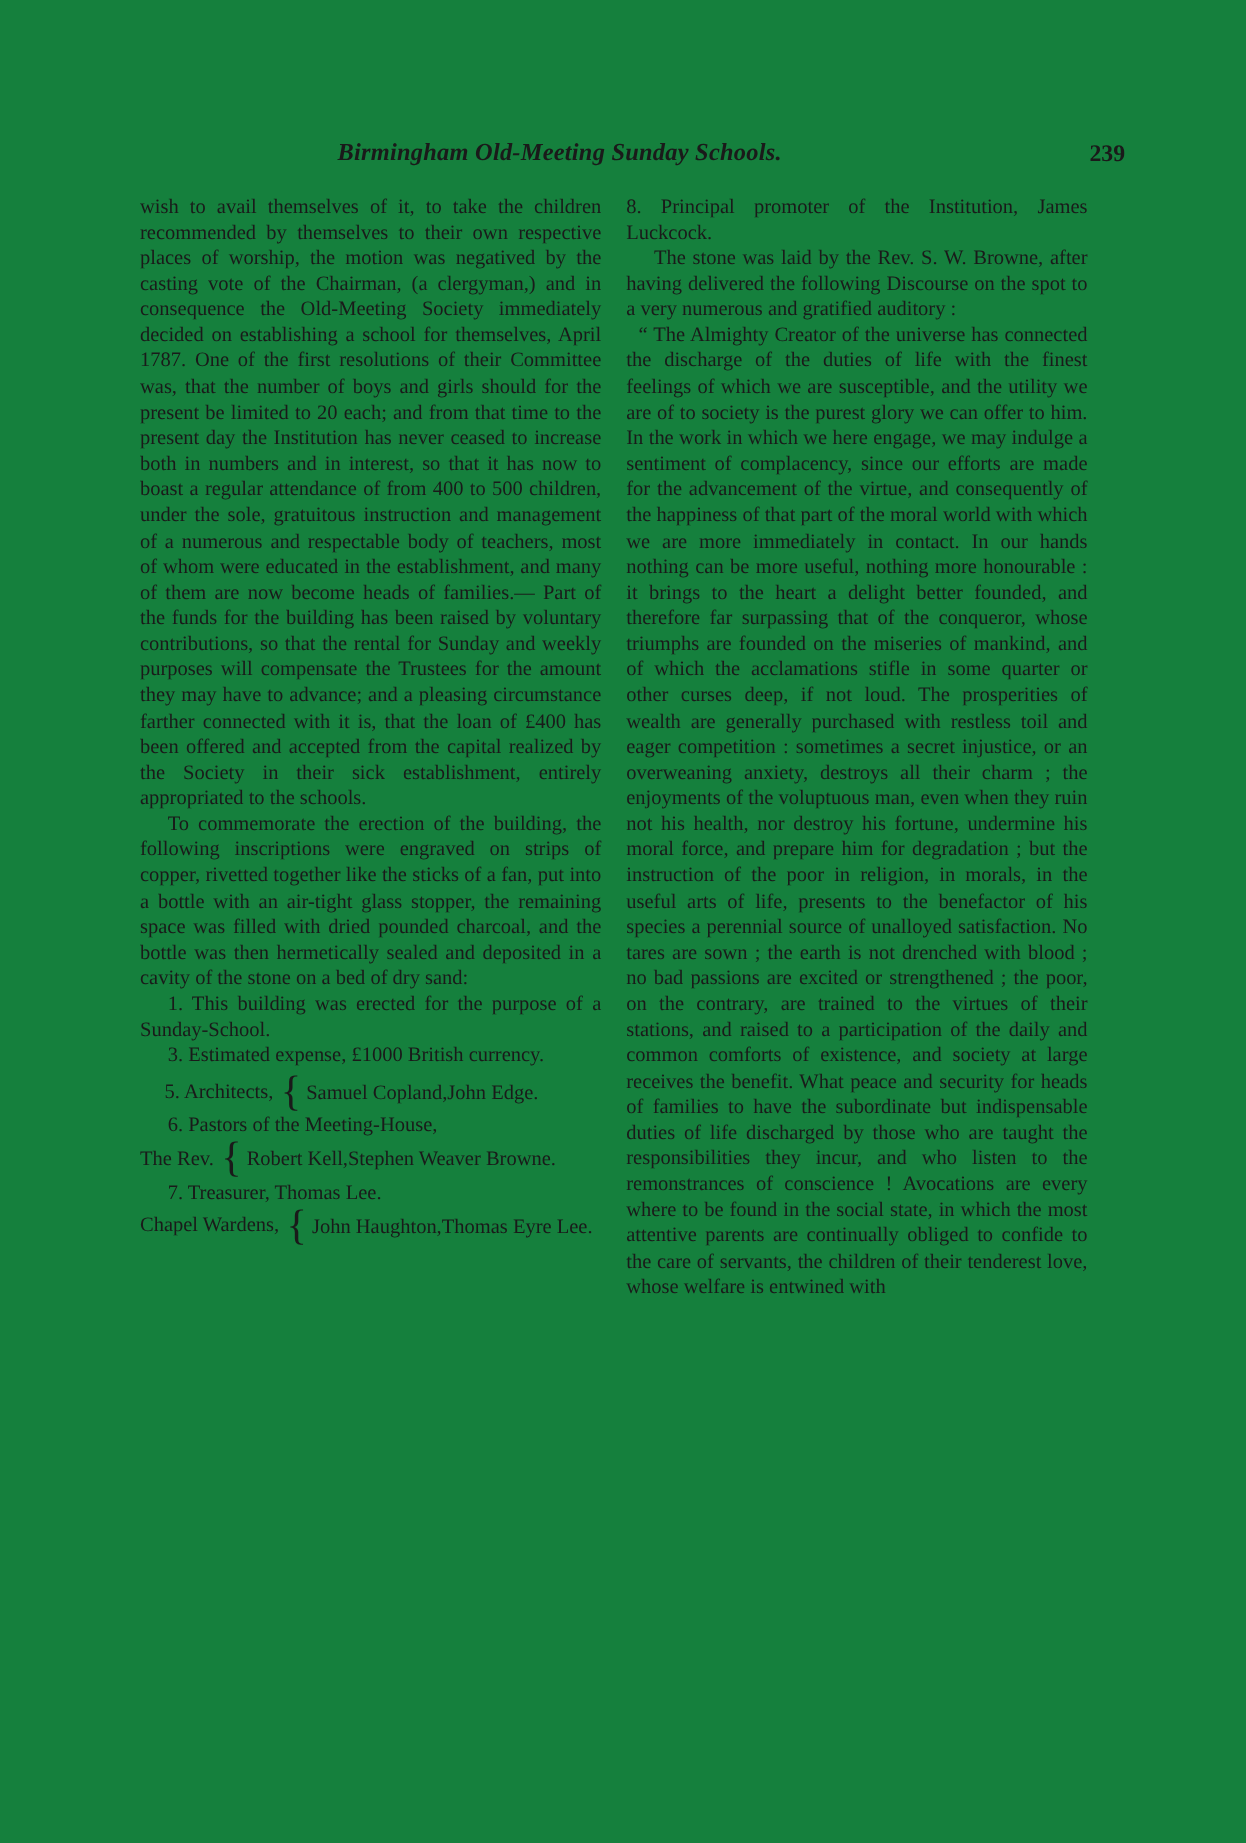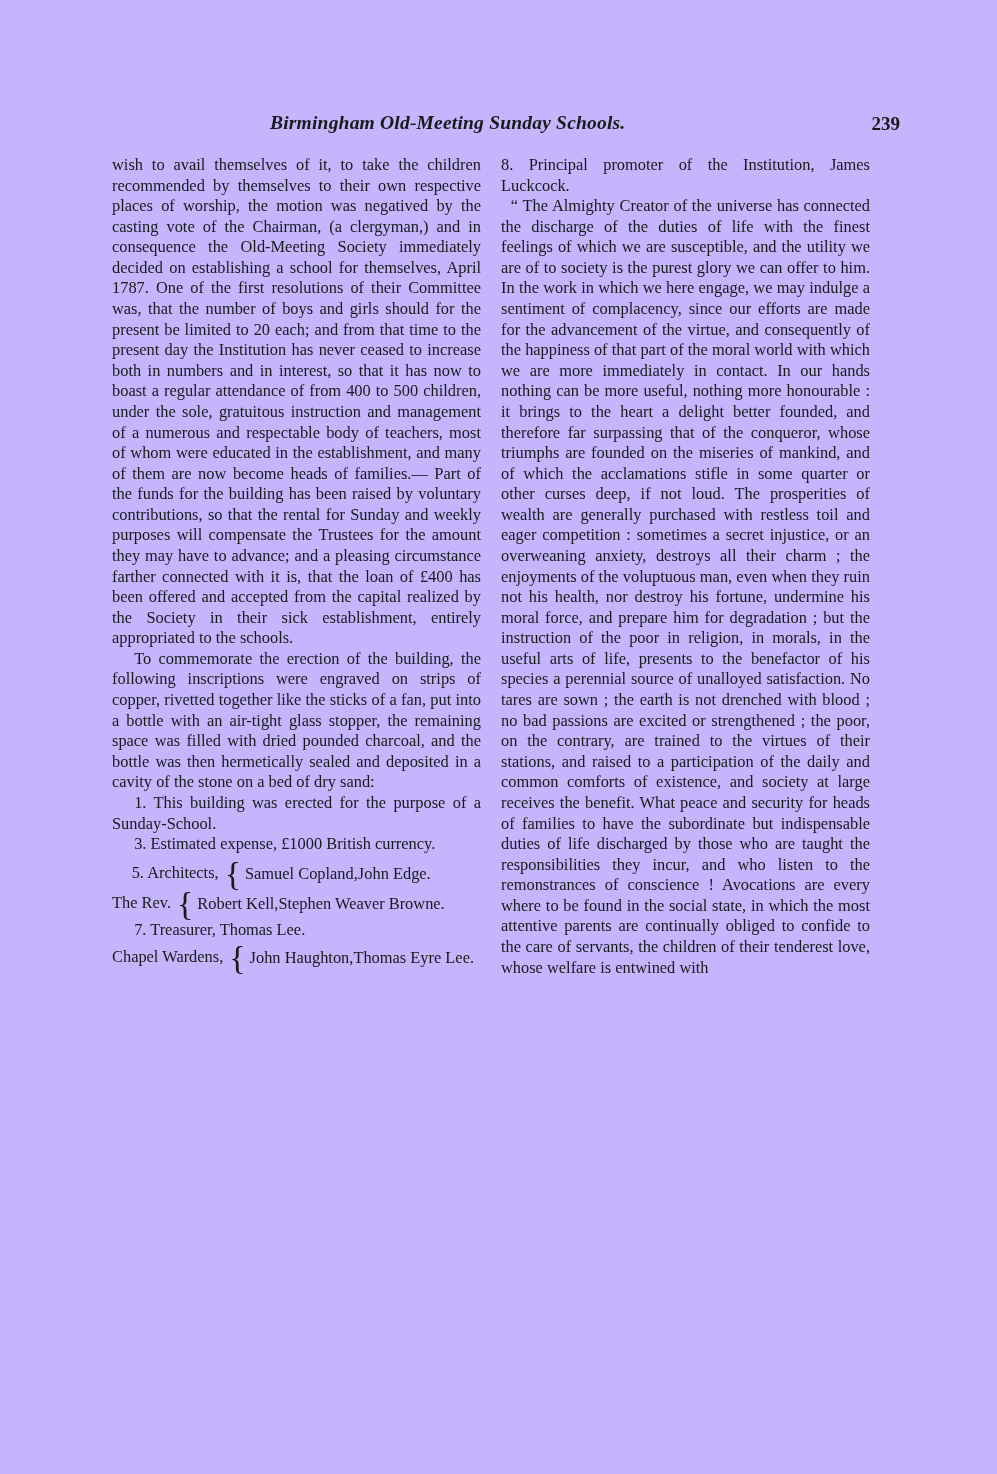--- a/index.html
+++ b/index.html
@@ -13,21 +13,21 @@
     font-family: "Liberation Serif", serif;
     color: #1a1a1a;
     position: relative;
     overflow: hidden;
   }
   .page {
     position: absolute;
     left: 0; top: 0;
     width: 997px;
     height: 1474px;
-    background: #c4b5fd;
+    background: #15803d;
   }
   .header {
     position: absolute;
     left: 110px;
     top: 112px;
     width: 790px;
     height: 28px;
   }
   .header-title {
     position: absolute;
@@ -120,20 +120,21 @@
 
       <div class="brace-row">
         <span class="lead">5. Architects,</span>
         <span class="brace">{</span>
         <span class="brace-items">
           <span>Samuel Copland,</span>
           <span>John Edge.</span>
         </span>
       </div>
 
+      <p>6. Pastors of the Meeting-House,</p>
 
       <div class="brace-row">
         <span class="lead tight">The Rev.</span>
         <span class="brace">{</span>
         <span class="brace-items">
           <span>Robert Kell,</span>
           <span>Stephen Weaver Browne.</span>
         </span>
       </div>
 
@@ -144,17 +145,18 @@
         <span class="brace">{</span>
         <span class="brace-items">
           <span>John Haughton,</span>
           <span>Thomas Eyre Lee.</span>
         </span>
       </div>
     </div>
 
     <div class="col">
       <p class="noindent">8. Principal promoter of the Institution, James Luckcock.</p>
+      <p>The stone was laid by the Rev. S. W. Browne, after having delivered the following Discourse on the spot to a very numerous and gratified auditory :</p>
       <p class="quote">“ The Almighty Creator of the universe has connected the discharge of the duties of life with the finest feelings of which we are susceptible, and the utility we are of to society is the purest glory we can offer to him. In the work in which we here engage, we may indulge a sentiment of complacency, since our efforts are made for the advancement of the virtue, and consequently of the happiness of that part of the moral world with which we are more immediately in contact. In our hands nothing can be more useful, nothing more honourable : it brings to the heart a delight better founded, and therefore far surpassing that of the conqueror, whose triumphs are founded on the miseries of mankind, and of which the acclamations stifle in some quarter or other curses deep, if not loud. The prosperities of wealth are generally purchased with restless toil and eager competition : sometimes a secret injustice, or an overweaning anxiety, destroys all their charm ; the enjoyments of the voluptuous man, even when they ruin not his health, nor destroy his fortune, undermine his moral force, and prepare him for degradation ; but the instruction of the poor in religion, in morals, in the useful arts of life, presents to the benefactor of his species a perennial source of unalloyed satisfaction. No tares are sown ; the earth is not drenched with blood ; no bad passions are excited or strengthened ; the poor, on the contrary, are trained to the virtues of their stations, and raised to a participation of the daily and common comforts of existence, and society at large receives the benefit. What peace and security for heads of families to have the subordinate but indispensable duties of life discharged by those who are taught the responsibilities they incur, and who listen to the remonstrances of conscience ! Avocations are every where to be found in the social state, in which the most attentive parents are continually obliged to confide to the care of servants, the children of their tenderest love, whose welfare is entwined with</p>
     </div>
 
   </div>
 </div>
 
 </body></html>

